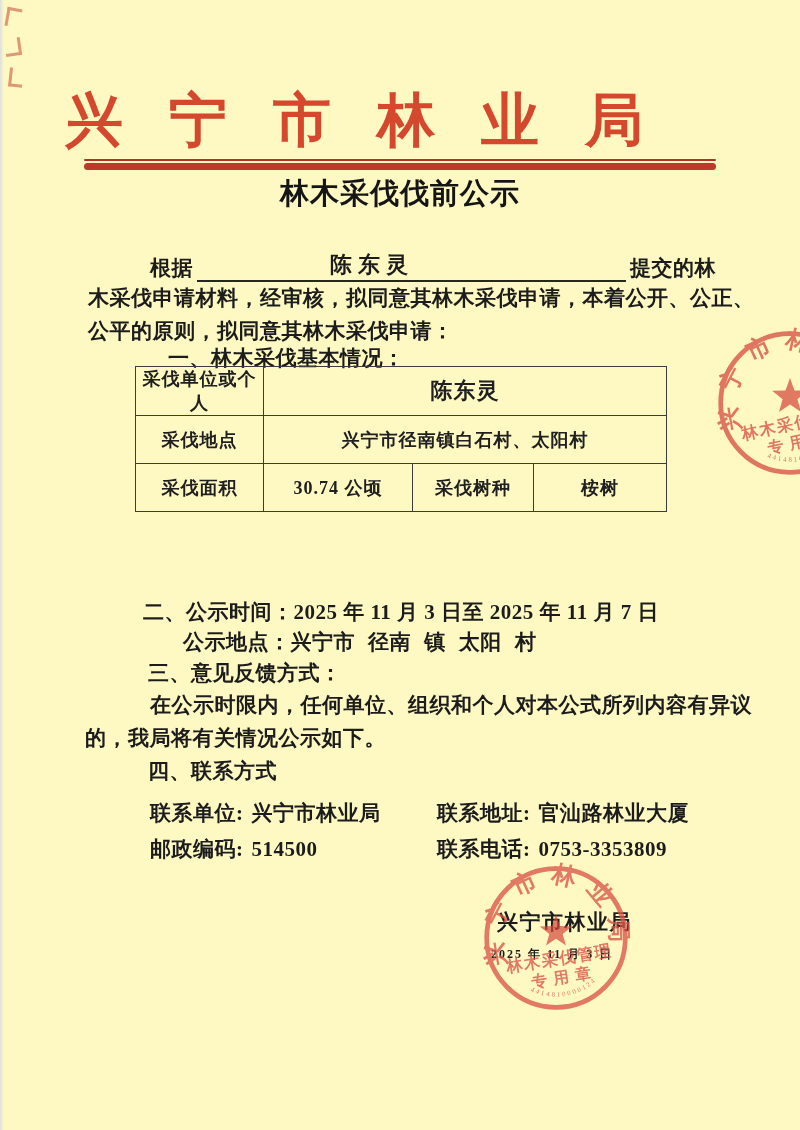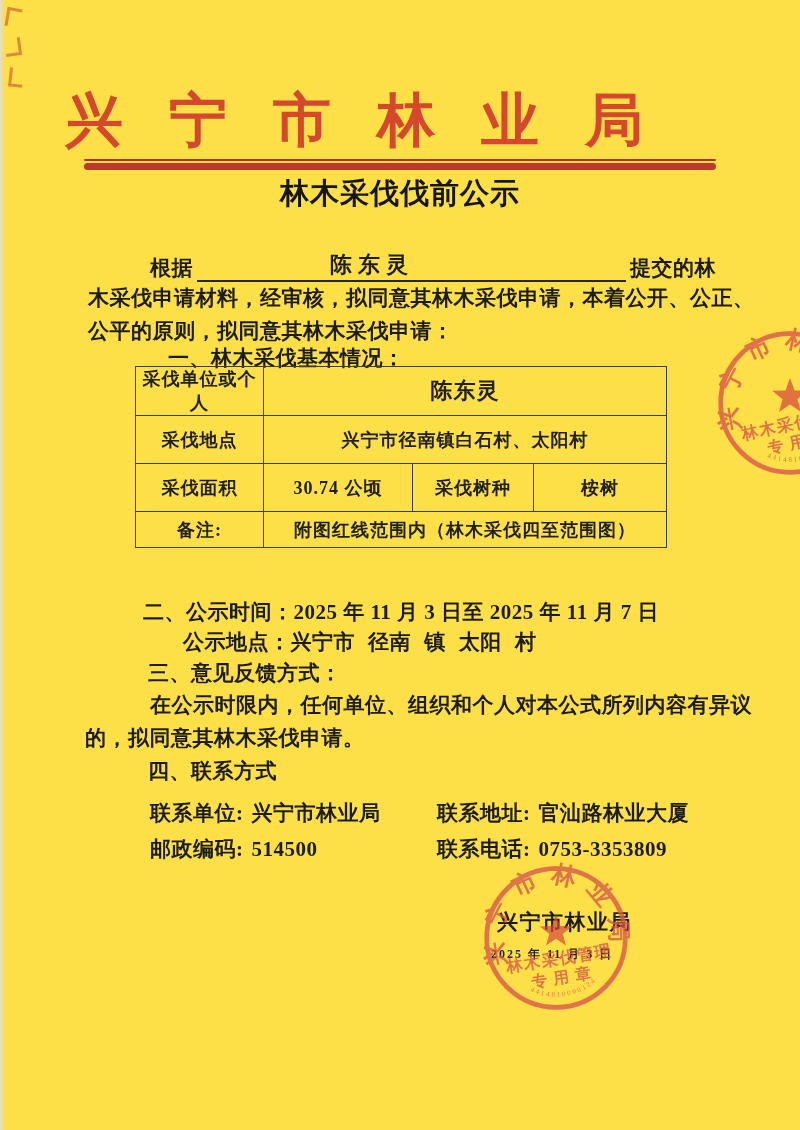--- a/index.html
+++ b/index.html
@@ -1,17 +1,17 @@
 <!DOCTYPE html>
 <html><head>
 <meta charset="utf-8">
 <style>
   html,body{margin:0;padding:0;background:#ffffff;}
   .page{
-    position:relative;width:800px;height:1130px;background:#fde047;
+    position:relative;width:800px;height:1130px;background:#fef9c3;
     overflow:hidden;
     font-family:"Liberation Serif","DejaVu Serif",serif;
     color:#1c1c1c;
   }
   .page::before{content:"";position:absolute;left:0;top:0;width:4px;height:100%;
     background:linear-gradient(90deg,#dedede,rgba(255,255,255,0));}
   .abs{position:absolute;}
   
   .agency-title{
     top:82px;left:0;width:100%;text-align:center;
@@ -103,33 +103,29 @@
       <tr class="r2">
         <td>采伐地点</td>
         <td colspan="3">兴宁市径南镇白石村、太阳村</td>
       </tr>
       <tr class="r3">
         <td>采伐面积</td>
         <td>30.74 公顷</td>
         <td>采伐树种</td>
         <td>桉树</td>
       </tr>
-      <tr class="r5">
-        <td>备注:</td>
-        <td colspan="3">附图红线范围内（林木采伐四至范围图）</td>
-      </tr>
     </tbody>
   </table>
 
   <div class="abs t s2-line1">二、公示时间：2025 年 11 月 3 日至 2025 年 11 月 7 日</div>
   <div class="abs t s2-line2">公示地点：兴宁市 径南 镇 太阳 村</div>
 
   <div class="abs t s3-heading">三、意见反馈方式：</div>
   <div class="abs t s3-body1">在公示时限内，任何单位、组织和个人对本公式所列内容有异议</div>
-  <div class="abs t s3-body2">的，拟同意其林木采伐申请。</div>
+  <div class="abs t s3-body2">的，我局将有关情况公示如下。</div>
 
   <div class="abs t s4-heading">四、联系方式</div>
   <div class="abs t c-unit">
     <span class="c-label">联系单位:</span><span>兴宁市林业局</span>
   </div>
   <div class="abs t c-addr">
     <span class="c-label">联系地址:</span><span>官汕路林业大厦</span>
   </div>
   <div class="abs t c-post">
     <span class="c-label">邮政编码:</span><span>514500</span>

